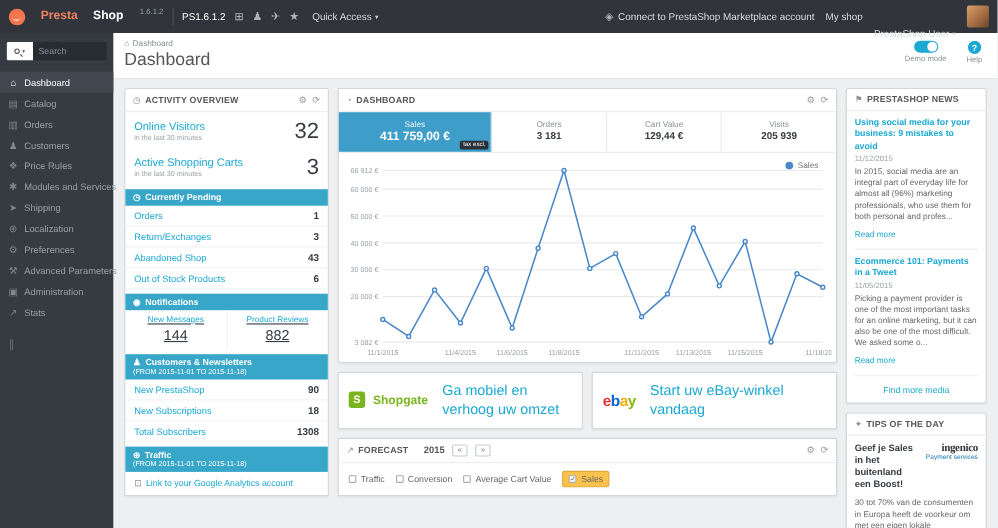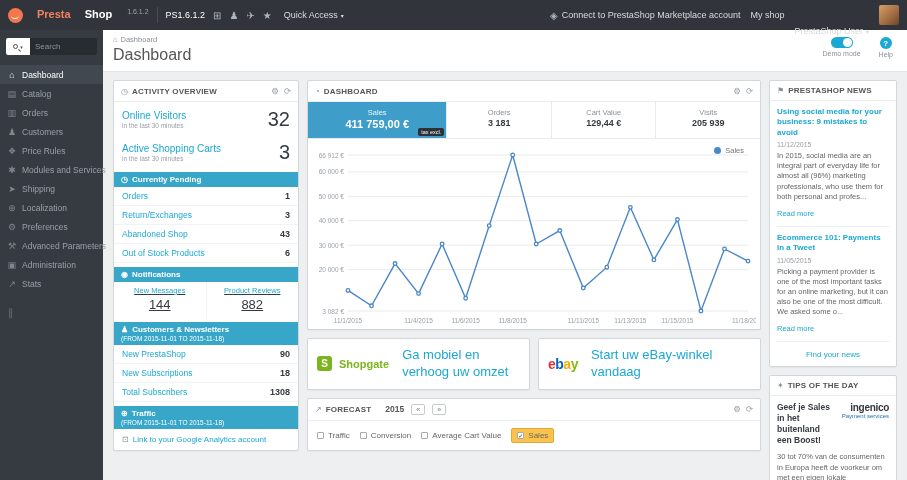--- a/index.html
+++ b/index.html
@@ -130,21 +130,21 @@
   .news-date{color:#9aa0a6;font-size:7px;margin:3px 0;}
   .news-text{color:#666;font-size:7.5px;line-height:1.35;}
   .read-more{color:#1ba8d3;font-size:7.5px;cursor:pointer;margin-top:1px;display:inline-block;}
   .news-div{border-top:1px solid #eceef0;margin:6px 0;}
   .find-more{text-align:center;color:#1ba8d3;font-size:8px;padding:2px 0 1px;cursor:pointer;}
   #col-right .panel + .panel{margin-top:8px;}
   .tips-body{padding:6px 7px;}
   .tips-top{display:flex;justify-content:space-between;gap:6px;}
   .tips-head{font-weight:bold;font-size:8.5px;color:#363a41;line-height:1.3;width:58px;}
   .ingenico{text-align:right;cursor:pointer;}
-  .ing-name{font-weight:bold;font-size:10px;color:#33373c;letter-spacing:-.3px;}
+  .ing-name{font-weight:bold;font-size:10px;color:#33373c;letter-spacing:-.3px;font-family:Liberation Serif, serif;}
   .ing-sub{font-size:6px;color:#1272b8;}
   .tips-text{margin-top:6px;font-size:7.5px;color:#666;line-height:1.35;}
 </style>
 </head>
 <body>
 
 <header id="topbar">
   <div class="logo">
     <span class="logo-mark"></span>
     <span class="logo-presta">Presta</span>
@@ -495,21 +495,21 @@
             <span class="read-more">Read more</span>
           </div>
           <div class="news-div"></div>
           <div>
             <div class="news-title">Ecommerce 101: Payments in a Tweet</div>
             <div class="news-date">11/05/2015</div>
             <div class="news-text">Picking a payment provider is one of the most important tasks for an online marketing, but it can also be one of the most difficult. We asked some o...</div>
             <span class="read-more">Read more</span>
           </div>
           <div class="news-div"></div>
-          <div class="find-more">Find your news</div>
+          <div class="find-more">Find more media</div>
         </div>
       </section>
 
       <section class="panel">
         <div class="phead">
           <span class="ph-icon">✦</span>
           <span class="ph-title">TIPS OF THE DAY</span>
         </div>
         <div class="tips-body">
           <div class="tips-top">

